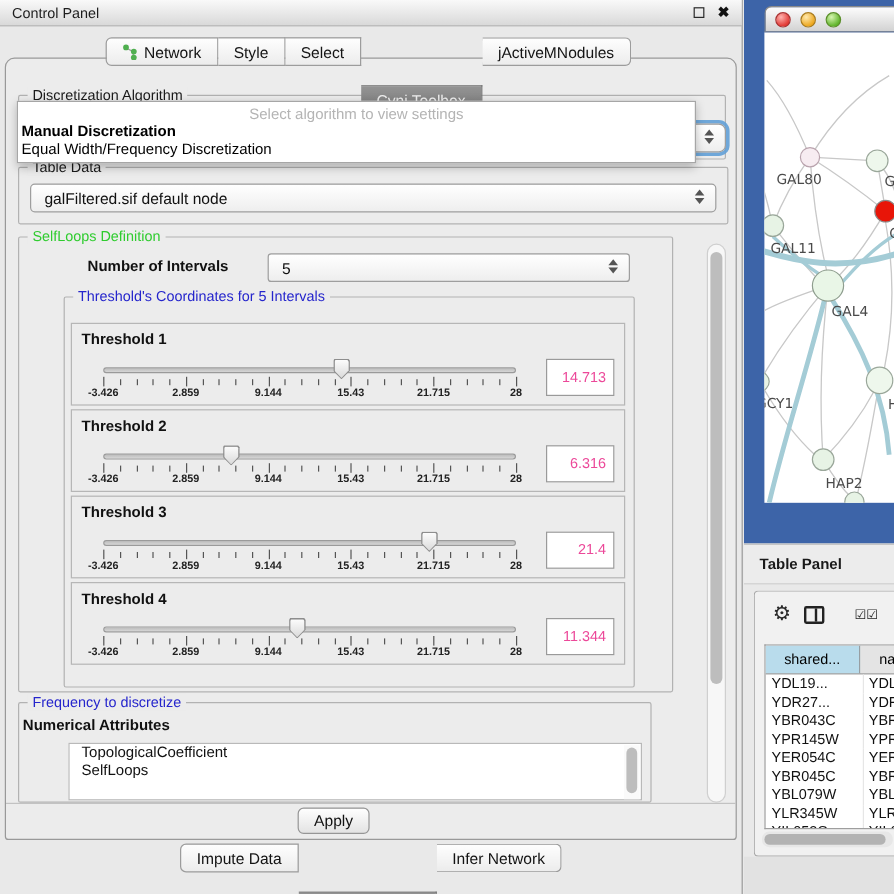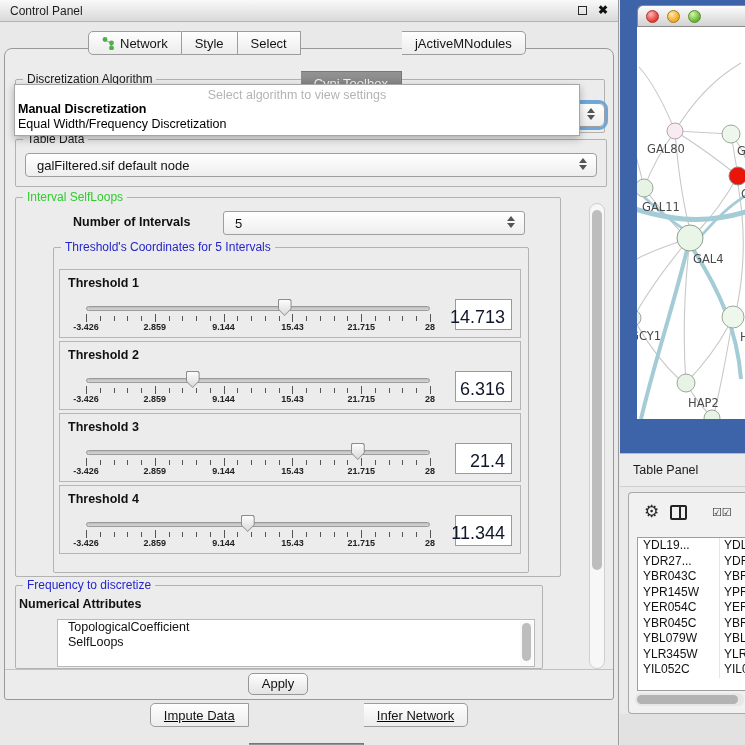--- a/index.html
+++ b/index.html
@@ -10,21 +10,21 @@
   }
   
   #left-panel { position:absolute; left:0; top:0; width:619px; height:745px; background:#e9e9e9; border-right:1px solid #9a9a9a; }
   #titlebar { position:absolute; left:0; top:0; width:100%; height:22px; background:linear-gradient(#f9f9f9,#d9d9d9); border-bottom:1px solid #b3b3b3; }
   #titlebar .title { position:absolute; left:10px; top:4px; font-size:12px; color:#1d1d1d; }
   #float-icon { position:absolute; right:31px; top:6px; width:9px; height:9px; border:1.5px solid #2a2a2a; background:transparent; }
   #close-icon { position:absolute; right:10px; top:3px; font-size:12px; font-weight:bold; color:#111; }
 
   .seg-tabs { position:absolute; display:flex; z-index:6; }
   #top-tabs { left:88px; top:31px; height:24px; }
-  #bottom-tabs { left:0; top:703px; width:618px; height:24px; justify-content:center;text-decoration:underline; }
+  #bottom-tabs { left:0; top:703px; width:618px; height:24px; justify-content:center; }
   .seg { background:linear-gradient(#fefefe,#ececec); border:1px solid #9c9c9c; border-left:none; padding:0 13px; font-size:13px; color:#141414; display:flex; align-items:center; gap:5px; height:24px; white-space:nowrap; }
   .seg:first-child { border-left:1px solid #9c9c9c; border-radius:5px 0 0 5px; }
   .seg:last-child { border-radius:0 5px 5px 0; }
   .seg.active { background:linear-gradient(#939393,#7a7a7a); color:#efefef; border-color:#777;margin-top:40px; }
   .net-icon { width:13px; height:14px; display:inline-block; }
 
   #main-box { position:absolute; left:4px; top:48px; width:610px; height:652px; background:#ececec; border:1px solid #999; border-radius:8px 8px 3px 3px; z-index:1; }
   .group { position:absolute; border:1px solid #b2b2b2; border-radius:2px; }
   .group-label { position:absolute; top:-8px; left:7px; background:#ececec; padding:0 4px; font-size:12px; color:#1a1a1a; white-space:nowrap; }
   .lbl-green { color:#2fcc2f; }
@@ -46,21 +46,21 @@
 
   
   .thr { position:absolute; left:54px; width:462px; height:69px; background:#ececec; border:1px solid #b6b6b6; }
   .thr .tlabel { position:absolute; left:8px; top:6px; font-size:12.5px; font-weight:bold; color:#111; }
   .thr .track { position:absolute; left:26px; top:36px; width:344px; height:5px; background:linear-gradient(#bdbdbd,#d6d6d6); border:1px solid #9a9a9a; border-radius:3px; }
   .thr .thumb { position:absolute; top:29px; width:14px; height:17px; background:#8d8d8d; clip-path:polygon(8% 0,92% 0,100% 10%,100% 58%,50% 100%,0 58%,0 10%); }
   .thr .thumb i { position:absolute; left:1px; top:1px; right:1px; bottom:1px; display:block; background:linear-gradient(#fcfcfc,#dadada); clip-path:polygon(8% 0,92% 0,100% 10%,100% 58%,50% 100%,0 58%,0 10%); }
   .thr .tick { position:absolute; width:1px; background:#555; }
   .thr .slabel { position:absolute; top:52px; transform:translateX(-50%); font-size:9px; font-weight:bold; color:#222; }
   .thr .vbox { position:absolute; right:8px; top:29px; width:57px; height:31px; background:#fff; border:1px solid #9a9a9a; }
-  .thr .vbox span { position:absolute; right:6px; top:7px; font-size:18px; color:#0f172a; }
+  .thr .vbox span { position:absolute; right:6px; top:7px; font-size:12px; color:#ec4899; }
 
   #outer-scrollbar { position:absolute; left:584px; top:154px; width:16px; height:466px; background:#f7f7f7; border:1px solid #cfcfcf; border-radius:8px; }
   #outer-scrollbar .sthumb { position:absolute; left:2px; top:6px; width:10px; height:360px; background:#bdbdbd; border-radius:6px; }
 
   #attr-list { position:absolute; left:52px; top:570px; width:478px; height:48px; background:#fff; border:1px solid #b9b9b9; overflow:hidden; }
   #attr-list .item { font-size:12.5px; color:#111; padding-left:10px; height:15px; line-height:15px; white-space:nowrap; }
   #attr-scroll { position:absolute; right:1px; top:1px; width:13px; height:46px; background:#fafafa; }
   #attr-scroll .sthumb { position:absolute; left:2px; top:2px; width:9px; height:38px; background:#bdbdbd; border-radius:5px; }
 
   #apply-sep { position:absolute; left:0; top:620px; width:100%; border-top:1px solid #c2c2c2; }
@@ -68,21 +68,21 @@
 
   
   #desktop { position:absolute; left:620px; top:0; width:125px; height:453px; background:#3d64a8; }
   #net-titlebar { position:absolute; left:637px; top:5px; width:108px; height:22px; background:linear-gradient(#fdfdfd,#d2d2d2); border:1px solid #8a8a8a; border-right:none; border-radius:6px 0 0 0; z-index:3; }
   .tl { position:absolute; top:4px; width:13px; height:13px; border-radius:50%; }
   .tl.red   { left:8px;  background:radial-gradient(circle at 35% 30%, #ffb3af, #e23b36 70%); border:1px solid #a33; }
   .tl.yel   { left:29px; background:radial-gradient(circle at 35% 30%, #ffe9ad, #eda821 70%); border:1px solid #a97c1e; }
   .tl.grn   { left:50px; background:radial-gradient(circle at 35% 30%, #d6f5b0, #62b52e 70%); border:1px solid #5b8f2a; }
   #net-canvas { position:absolute; left:637px; top:27px; width:108px; height:392px; background:#fff; z-index:2; }
 
-  #tp-strip { position:absolute; left:620px; top:453px; width:125px; height:34px; background:#ececec; border-top:1px solid #bbb; border-bottom:1px solid #cfcfcf; }
+  #tp-strip { position:absolute; left:620px; top:453px; width:125px; height:34px; background:#ececec; border-top:1px solid #bbb; border-bottom:1px solid #cfcfcf;font-weight:bold; }
   #tp-strip span { position:absolute; left:13px; top:9px; font-size:12.5px; color:#1a1a1a; }
   #tp-panel { position:absolute; left:628px; top:492px; width:117px; height:222px; background:#f1f1f1; border:1px solid #a8a8a8; border-right:none; border-radius:4px 0 0 4px; }
   #tp-toolbar { position:absolute; left:0; top:0; width:100%; height:44px; }
   #gear-icon { position:absolute; left:15px; top:10px; font-size:17px; color:#2a2a2a; line-height:17px; }
   #split-icon { position:absolute; left:41px; top:12px; width:17px; height:15px; border:2px solid #222; border-radius:2px; }
   #split-icon i { position:absolute; left:50%; top:0; width:2px; height:100%; background:#222; display:block; }
   #check-icons { position:absolute; left:83px; top:13px; font-size:11px; color:#222; letter-spacing:0px; }
   #tp-table { position:absolute; left:8px; top:44px; width:109px; height:154px; background:#fff; border:1px solid #9e9e9e; border-right:none; overflow:hidden; }
   #tp-head { display:flex; height:24px; border-bottom:1px solid #8f8f8f; }
   #tp-head .hc1 { width:82px; background:#b9dcec; border-right:1px solid #8f8f8f; font-size:12px; color:#000; text-align:center; line-height:23px; }
@@ -149,21 +149,21 @@
     </div>
     <div class="combo" style="left:20px; top:104px; width:572px;">
       <span class="val">galFiltered.sif default node</span>
       <span class="spinner">
           <i class="up"></i>
           <i class="dn"></i>
         </span>
     </div>
 
     <div class="group" style="left:10px; top:148px; width:546px; height:380px;">
-      <span class="group-label lbl-green">Interval SelfLoops</span>
+      <span class="group-label lbl-green">SelfLoops Definition</span>
     </div>
     <span class="bold-label" style="left:68px; top:166px;">Number of Intervals</span>
     <div class="combo" style="left:218px; top:162px; width:302px; border-radius:3px;">
       <span class="val">5</span>
       <span class="spinner">
           <i class="up"></i>
           <i class="dn"></i>
         </span>
     </div>
 
@@ -435,20 +435,24 @@
 
 <div id="tp-panel">
   <div id="tp-toolbar">
     <span id="gear-icon">⚙</span>
     <span id="split-icon">
         <i></i>
       </span>
     <span id="check-icons">☑☑</span>
   </div>
   <div id="tp-table">
+    <div id="tp-head">
+        <div class="hc1">shared...</div>
+        <div class="hc2">na</div>
+      </div>
     <div id="tp-body">
         <div class="tp-row">
           <div class="c1">YDL19...</div>
           <div class="c2">YDL19</div>
         </div>
         <div class="tp-row">
           <div class="c1">YDR27...</div>
           <div class="c2">YDR27</div>
         </div>
         <div class="tp-row">

